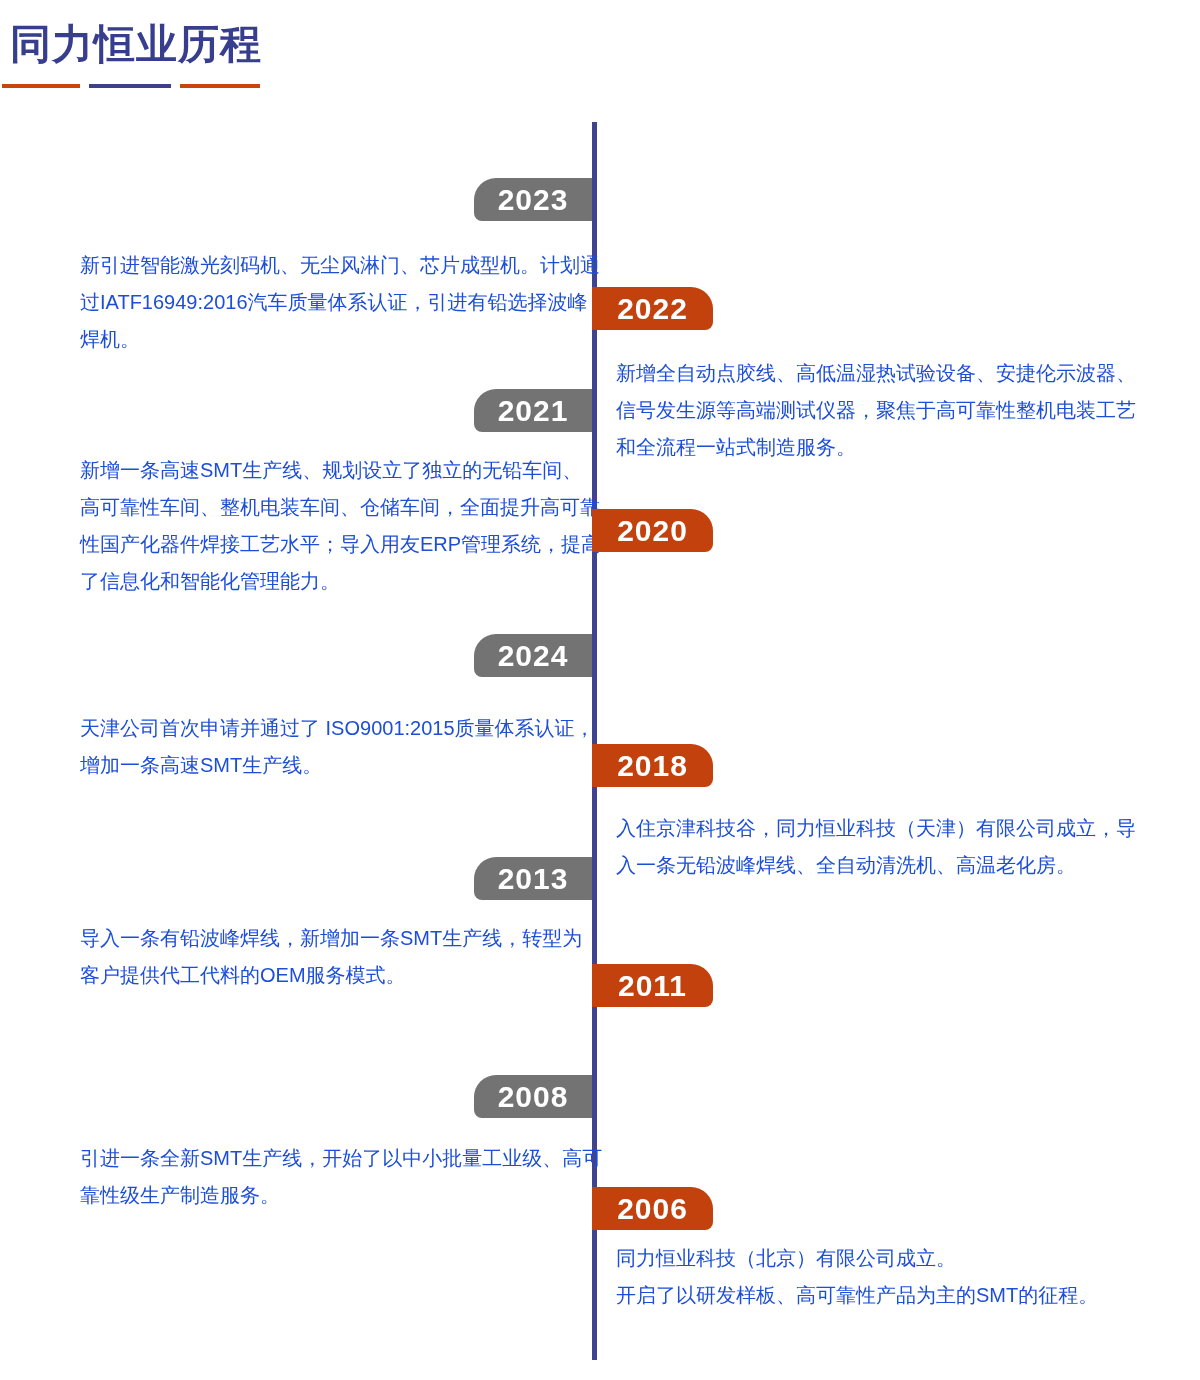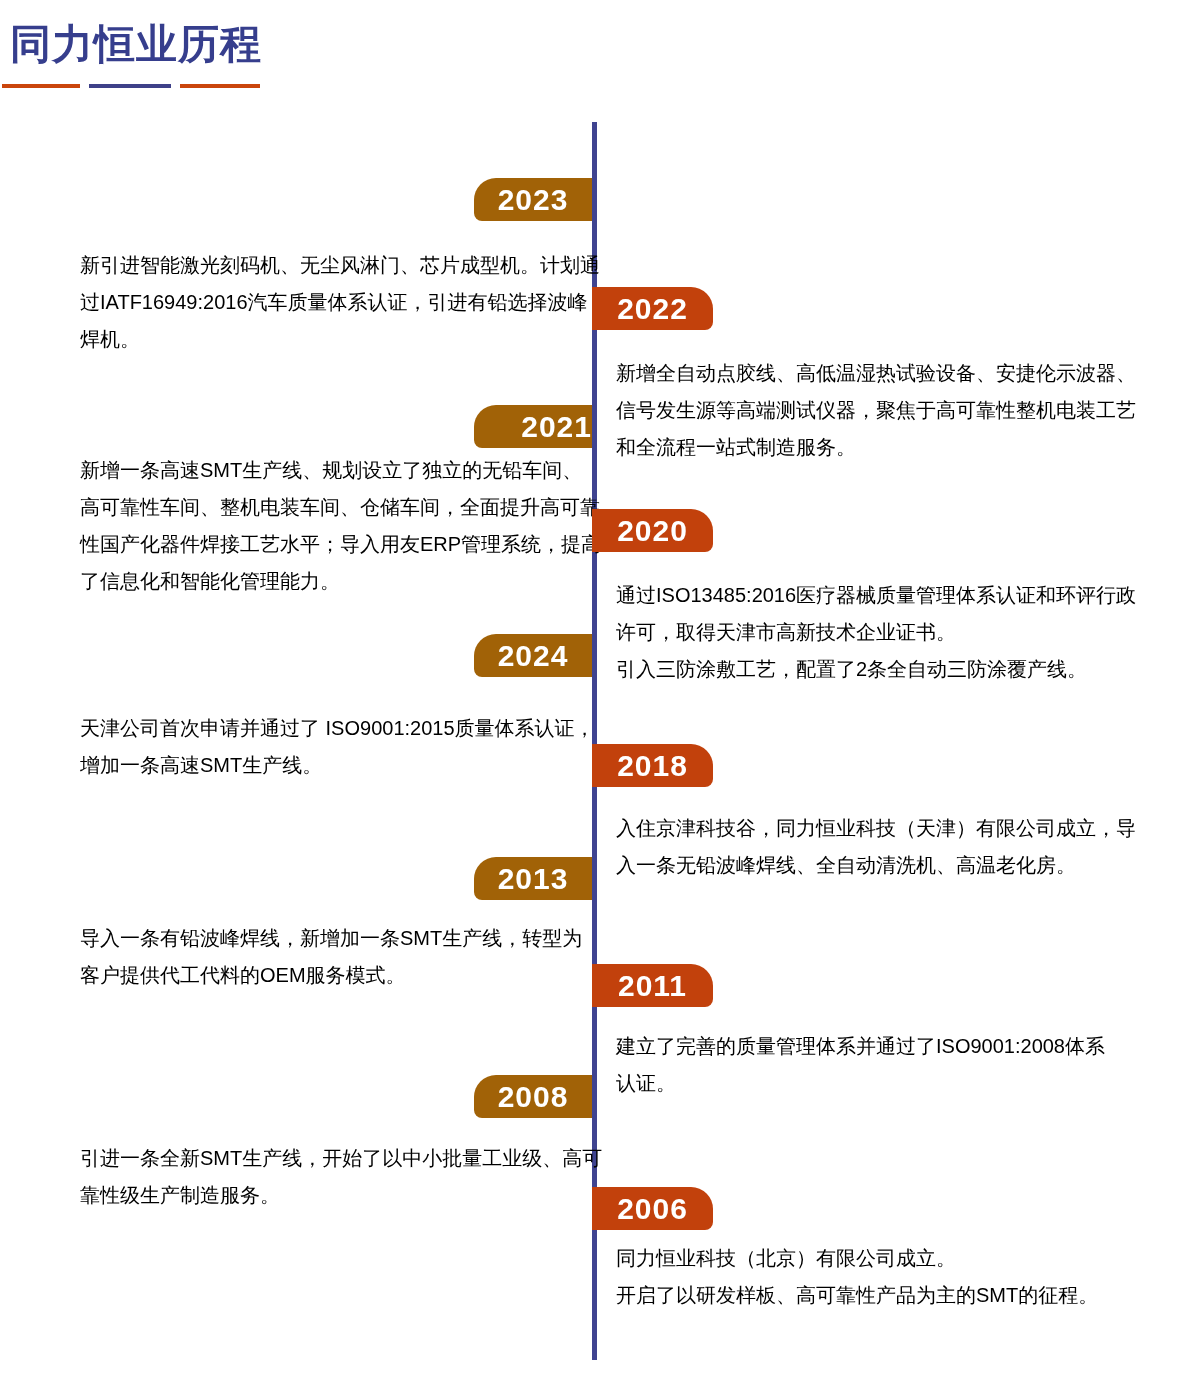--- a/index.html
+++ b/index.html
@@ -43,38 +43,38 @@
     position: absolute;
     height: 43px;
     line-height: 43px;
     text-align: center;
     font-size: 30px;
     font-weight: bold;
     letter-spacing: 1px;
     color: #ffffff;
     z-index: 2;
   }
-  .badge.left  { left: 474px; width: 118px; background: #a16207; border-radius: 22px 0 0 8px; }
+  .badge.left  { left: 474px; width: 118px; background: #737373; border-radius: 22px 0 0 8px; }
   .badge.right { left: 592px; width: 121px; background: #c2410c; border-radius: 0 22px 8px 0; }
 
   .desc {
     position: absolute;
     font-size: 20px;
     line-height: 37px;
-    color: #000000;
+    color: #1d4ed8;
     white-space: pre-line;
     z-index: 1;
   }
   .desc.left  { left: 80px;  width: 545px; }
   .desc.right { left: 616px; width: 560px; }
 
   
   .b1  { top: 178px; }  .t1  { top: 247px; }
   .b2  { top: 287px; }  .t2  { top: 355px; }
-  .b3  { top: 405px; text-align: right; }  .t3  { top: 452px; }
+  .b3  { top: 389px; }  .t3  { top: 452px; }
   .b4  { top: 509px; }  .t4  { top: 577px; }
   .b5  { top: 634px; }  .t5  { top: 710px; }
   .b6  { top: 744px; }  .t6  { top: 810px; }
   .b7  { top: 857px; }  .t7  { top: 920px; }
   .b8  { top: 964px; }  .t8  { top: 1028px; }
   .b9  { top: 1075px; } .t9  { top: 1140px; }
   .b10 { top: 1187px; } .t10 { top: 1240px; }
 </style>
 </head>
 <body>
@@ -101,39 +101,34 @@
 信号发生源等高端测试仪器，聚焦于高可靠性整机电装工艺
 和全流程一站式制造服务。</div>
 
   <div class="badge left b3">2021</div>
   <div class="desc left t3">新增一条高速SMT生产线、规划设立了独立的无铅车间、
 高可靠性车间、整机电装车间、仓储车间，全面提升高可靠
 性国产化器件焊接工艺水平；导入用友ERP管理系统，提高
 了信息化和智能化管理能力。</div>
 
   <div class="badge right b4">2020</div>
-  <div class="desc right t4">通过ISO13485:2016医疗器械质量管理体系认证和环评行政
-许可，取得天津市高新技术企业证书。
-引入三防涂敷工艺，配置了2条全自动三防涂覆产线。</div>
 
   <div class="badge left b5">2024</div>
   <div class="desc left t5">天津公司首次申请并通过了 ISO9001:2015质量体系认证，
 增加一条高速SMT生产线。</div>
 
   <div class="badge right b6">2018</div>
   <div class="desc right t6">入住京津科技谷，同力恒业科技（天津）有限公司成立，导
 入一条无铅波峰焊线、全自动清洗机、高温老化房。</div>
 
   <div class="badge left b7">2013</div>
   <div class="desc left t7">导入一条有铅波峰焊线，新增加一条SMT生产线，转型为
 客户提供代工代料的OEM服务模式。</div>
 
   <div class="badge right b8">2011</div>
-  <div class="desc right t8">建立了完善的质量管理体系并通过了ISO9001:2008体系
-认证。</div>
 
   <div class="badge left b9">2008</div>
   <div class="desc left t9">引进一条全新SMT生产线，开始了以中小批量工业级、高可
 靠性级生产制造服务。</div>
 
   <div class="badge right b10">2006</div>
   <div class="desc right t10">同力恒业科技（北京）有限公司成立。
 开启了以研发样板、高可靠性产品为主的SMT的征程。</div>
 
 </div>

